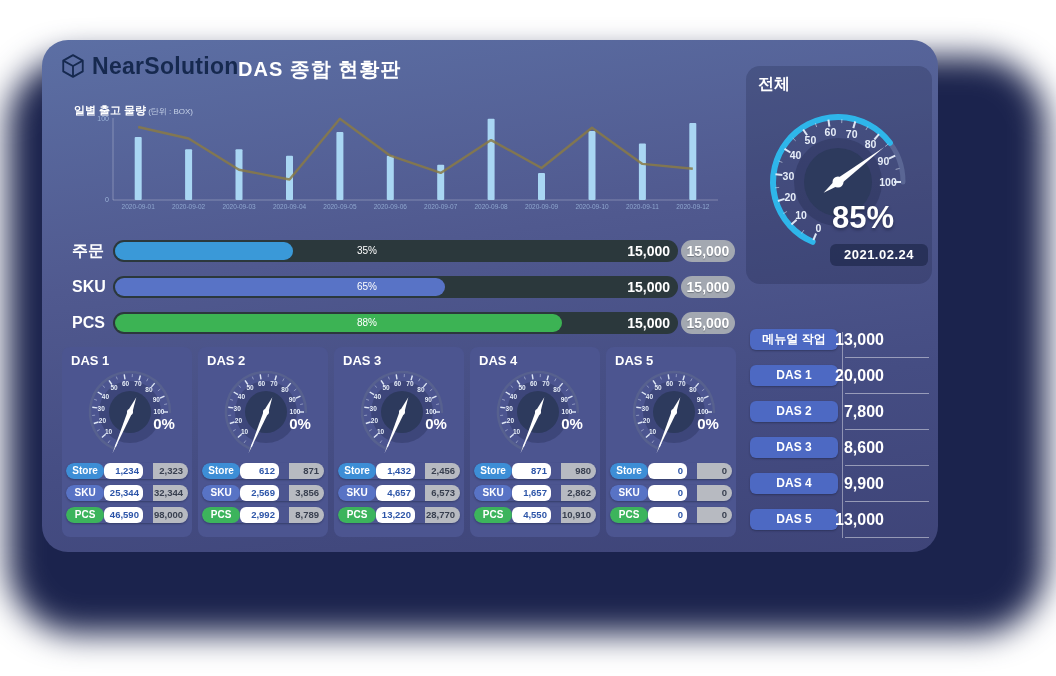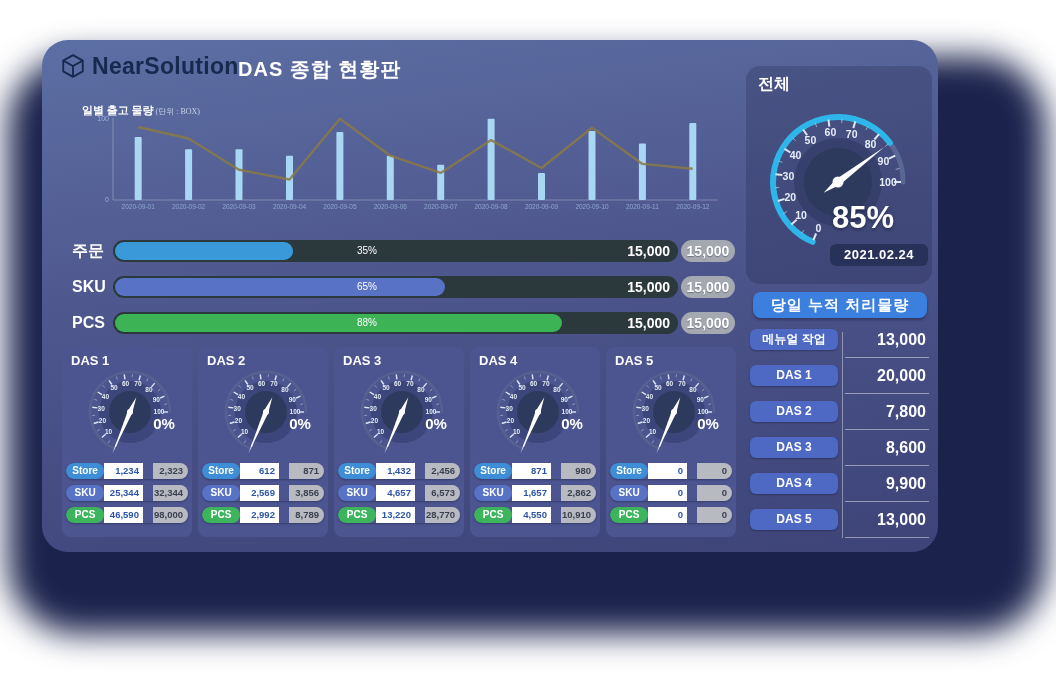--- a/index.html
+++ b/index.html
@@ -9,55 +9,55 @@
   .shadow-blob { position:absolute; left:8px; top:56px; width:1038px; height:578px;
     background:#1b234d; border-radius:70px; filter:blur(16px); }
   .card { position:absolute; left:42px; top:40px; width:896px; height:512px;
     border-radius:26px; overflow:hidden;
     background:linear-gradient(172deg, #5c6fa4 0%, #50598f 40%, #454d83 70%, #3e4478 100%); }
   
   .logo { position:absolute; left:18px; top:13px; width:26px; height:26px; }
   .brand { position:absolute; left:50px; top:13px; font-size:23px; font-weight:bold; color:#16294f; letter-spacing:0.3px; }
   .page-title { position:absolute; left:196px; top:16px; font-size:20px; font-weight:bold; color:#ffffff; letter-spacing:1px; }
   
-  .chart-title-row { position:absolute; left:40px; top:60px; color:#ffffff;font-family:Liberation Serif, serif; }
+  .chart-title-row { position:absolute; left:32px; top:60px; color:#ffffff; }
   .chart-title-row .t { font-size:11px; font-weight:bold; }
   .chart-title-row .u { font-size:8px; color:#c6d2e8; font-weight:normal; margin-left:2px; }
   #chart-slot { position:absolute; left:41px; top:72px; width:640px; height:102px; }
   
   .prow { position:absolute; left:0; width:896px; height:22px;padding-left:29px; }
   .prow .plabel { position:absolute; left:30px; top:0; width:38px; line-height:22px; color:#fff; font-size:16px; font-weight:bold; }
   .prow .ptrack { position:absolute; left:71px; top:0; width:565px; height:22px; background:#2b383c; border-radius:11px; }
   .prow .pfill { position:absolute; left:2px; top:2px; height:18px; border-radius:9px; }
   .prow .ppct { position:absolute; left:0; top:0; width:508px; text-align:center; line-height:22px; color:#fff; font-size:10px; }
   .prow .pv1 { position:absolute; right:8px; top:0; line-height:22px; color:#fff; font-size:14px; font-weight:bold; }
   .prow .pv2 { position:absolute; left:639px; top:0; width:54px; height:22px; background:#a3a8b1; border-radius:11px;
     text-align:center; line-height:22px; color:#fff; font-size:14px; font-weight:bold; text-shadow:0 1px 1px rgba(60,65,75,.5); }
   
   .das-panel { position:absolute; top:307px; width:130px; height:190px; background:#4c5590; border-radius:8px; }
   .das-title { position:absolute; left:9px; top:6px; color:#fff; font-size:13px; font-weight:bold; }
   .das-gauge { position:absolute; left:2px; top:22px; }
   .das-pct { position:absolute; left:82px; top:68px; width:40px; text-align:center; color:#fff; font-size:15px; font-weight:bold; }
   .srow { position:absolute; left:4px; width:122px; height:16px; border-radius:8px; overflow:hidden; display:flex;
     box-shadow:0 1px 2px rgba(20,25,50,.4); }
   .srow .sl { width:42px; color:#fff; font-size:10px; font-weight:bold; text-align:center; line-height:16px; border-radius:8px; }
-  .srow .sm { width:42px; background:#fff; color:#2d55a8; font-size:9.5px; font-weight:bold; text-align:right; line-height:16px; padding-right:4px; }
+  .srow .sm { width:42px; background:#fff; color:#2d55a8; font-size:9.5px; font-weight:bold; text-align:right; line-height:16px; padding-right:4px;border-radius:6px; }
   .srow .sr { width:38px; background:#b7bac1; color:#394050; font-size:9.5px; font-weight:bold; text-align:right; line-height:16px; padding-right:5px;margin-left:10px; }
   
   .overall-panel { position:absolute; left:704px; top:26px; width:186px; height:218px; background:rgba(15,22,52,0.20); border-radius:14px; }
   .overall-title { position:absolute; left:716px; top:34px; color:#fff; font-size:16px; font-weight:bold; }
   #overall-gauge { position:absolute; left:706px; top:48px; width:186px; height:162px; }
   .overall-pct { position:absolute; left:790px; top:160px; width:96px; text-align:left; color:#fff; font-size:31px; font-weight:bold; text-shadow:0 2px 3px rgba(20,25,50,.5); }
   .overall-date { position:absolute; left:788px; top:204px; width:98px; height:22px; background:rgba(18,28,58,0.5); border-radius:6px;
     text-align:center; line-height:22px; color:#fff; font-size:13px; font-weight:bold; letter-spacing:0.5px; }
   .daily-header { position:absolute; left:711px; top:252px; width:174px; height:26px; background:#3b80df; border-radius:8px;
     text-align:center; line-height:26px; color:#fff; font-size:15px; font-weight:bold; letter-spacing:1px; box-shadow:0 2px 3px rgba(20,25,50,.4); }
   .daily-label { position:absolute; left:708px; width:88px; height:21px; background:#4d69c3; border-radius:6px;
     text-align:center; line-height:21px; color:#fff; font-size:12px; font-weight:bold; box-shadow:0 1px 2px rgba(20,25,50,.4); }
-  .daily-value { position:absolute; left:804px; width:80px; height:24px; text-align:right; line-height:24px; color:#fff; font-size:16px; font-weight:bold; }
+  .daily-value { position:absolute; left:762px; width:80px; height:24px; text-align:right; line-height:24px; color:#fff; font-size:16px; font-weight:bold; }
   .daily-underline { position:absolute; left:803px; width:84px; height:1px; background:rgba(255,255,255,.45); }
   .daily-vline { position:absolute; left:800px; top:292px; width:1px; height:206px; background:rgba(255,255,255,.4); }
 </style>
 </head>
 <body>
 
 <div class="stage">
   <div class="shadow-blob"></div>
   <div class="card">
 
@@ -462,21 +462,20 @@
           <text x="122.5" y="59.7" text-anchor="middle" font-size="10.5" font-weight="bold" fill="#e6edf8">80</text>
           <text x="135.4" y="76.8" text-anchor="middle" font-size="10.5" font-weight="bold" fill="#e6edf8">90</text>
           <text x="140.0" y="97.7" text-anchor="middle" font-size="10.5" font-weight="bold" fill="#e6edf8">100</text>
           <circle cx="90" cy="94" r="34" fill="#2d3a5d"></circle>
           <polygon points="136.3,59.1 92.0,96.7 75.6,104.8 88.0,91.3" fill="#ffffff"></polygon>
           <circle cx="90" cy="94" r="5.5" fill="#ffffff"></circle>
         </svg></div>
     <div class="overall-pct">85%</div>
     <div class="overall-date">2021.02.24</div>
 
-    <div class="daily-header">당일 누적 처리물량</div>
     <div id="daily-rows">
         <div class="daily-vline"></div>
         <div class="daily-label" style="top:289px">메뉴얼 작업</div>
         <div class="daily-value" style="top:288px">13,000</div>
         <div class="daily-underline" style="top:317px"></div>
         <div class="daily-label" style="top:325px">DAS 1</div>
         <div class="daily-value" style="top:324px">20,000</div>
         <div class="daily-underline" style="top:353px"></div>
         <div class="daily-label" style="top:361px">DAS 2</div>
         <div class="daily-value" style="top:360px">7,800</div>

